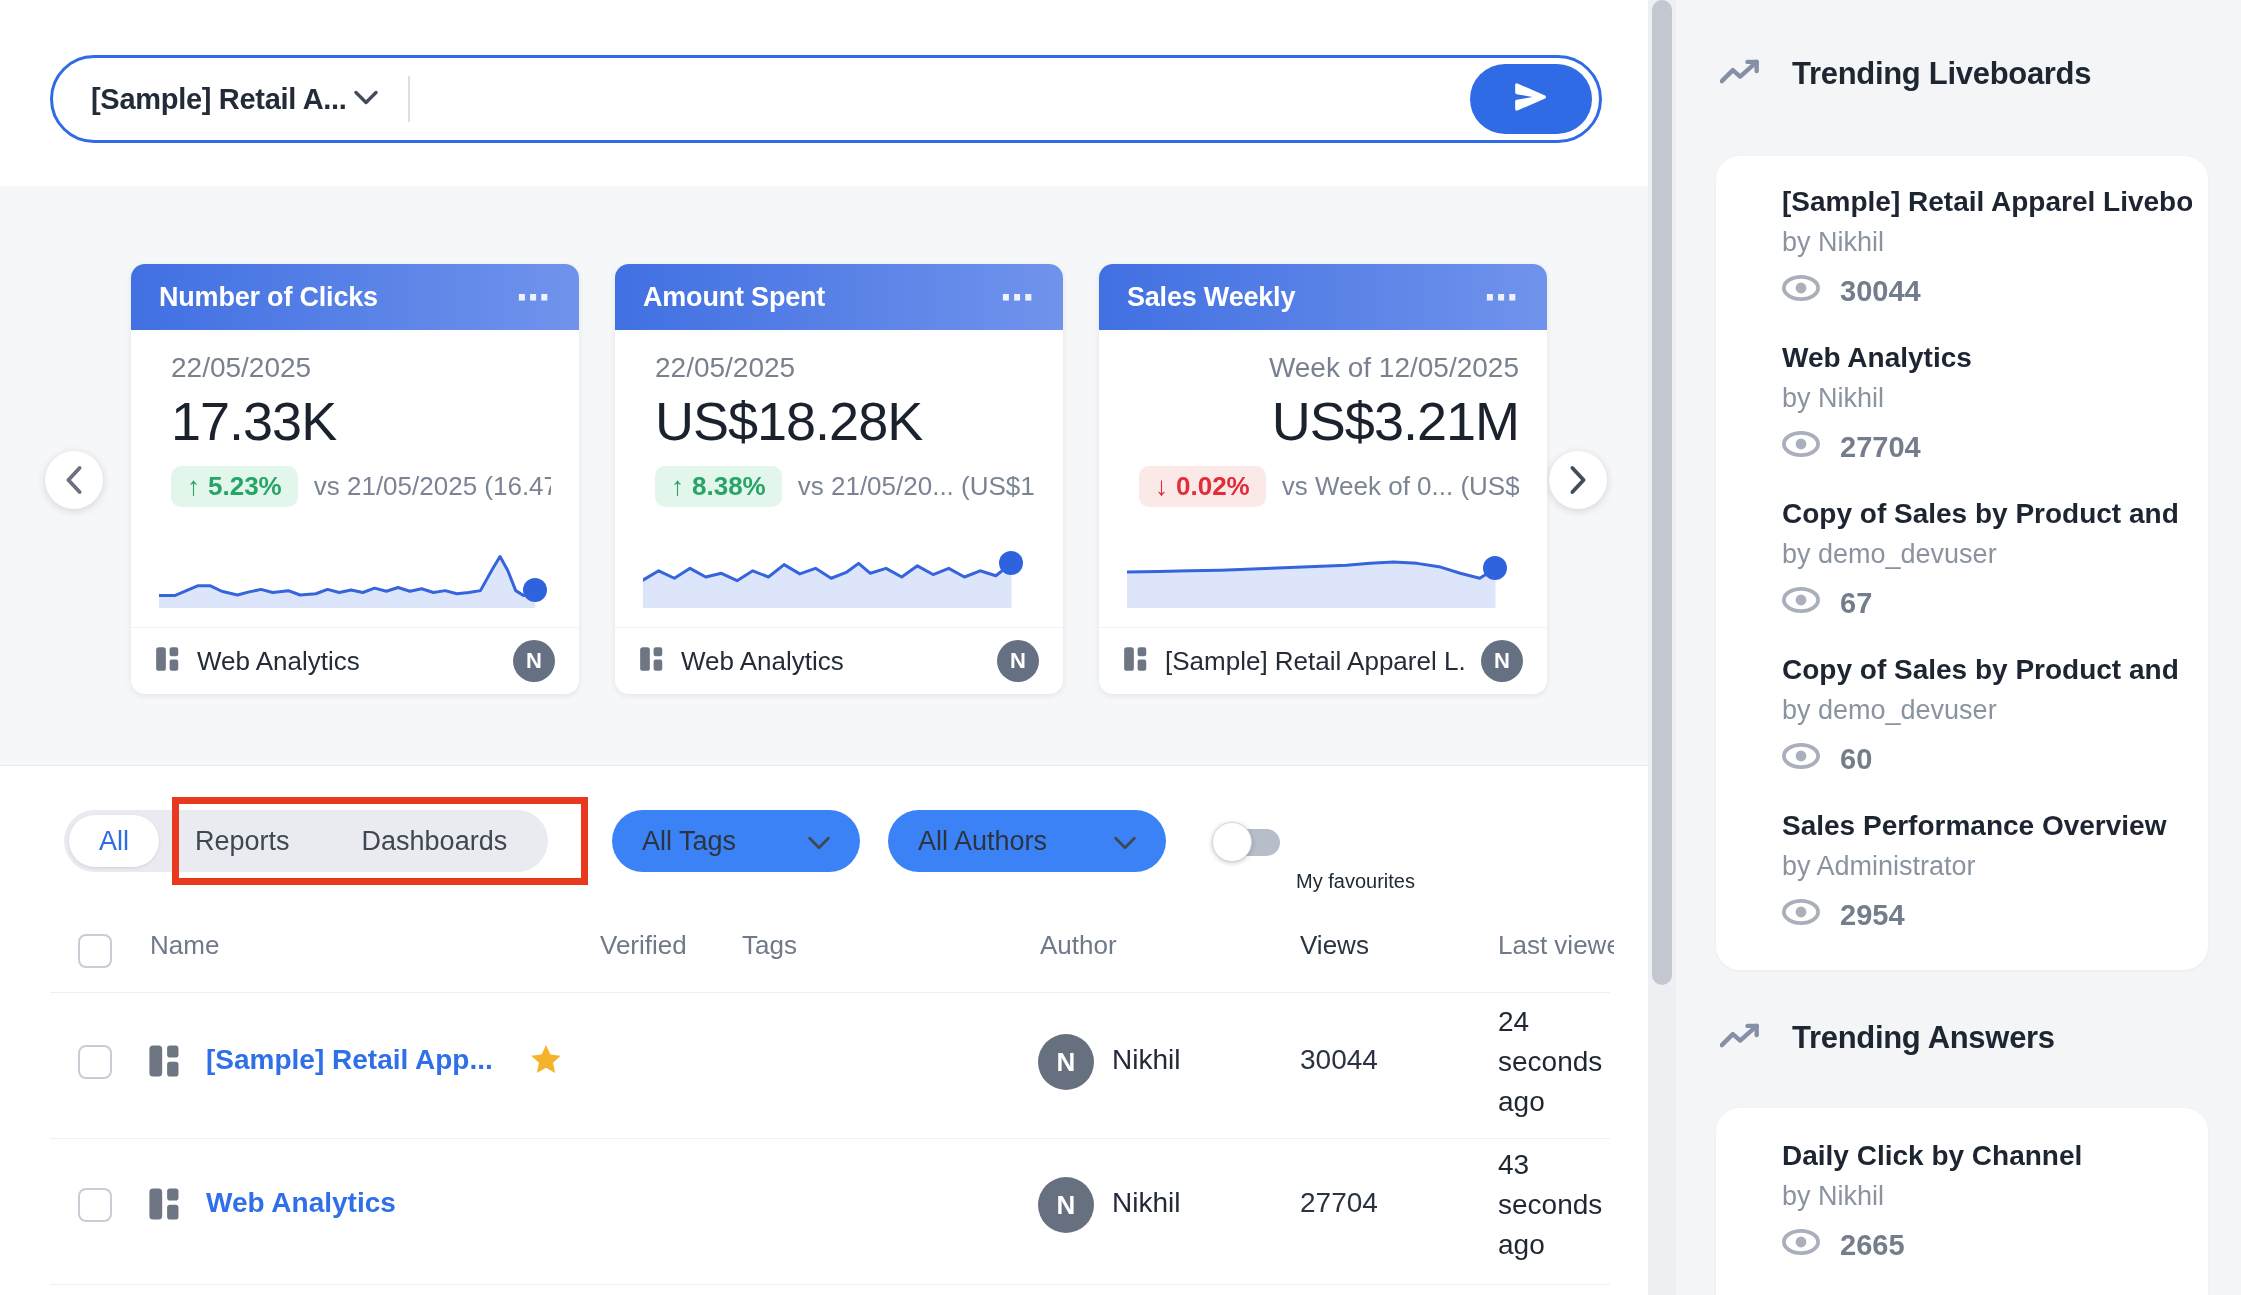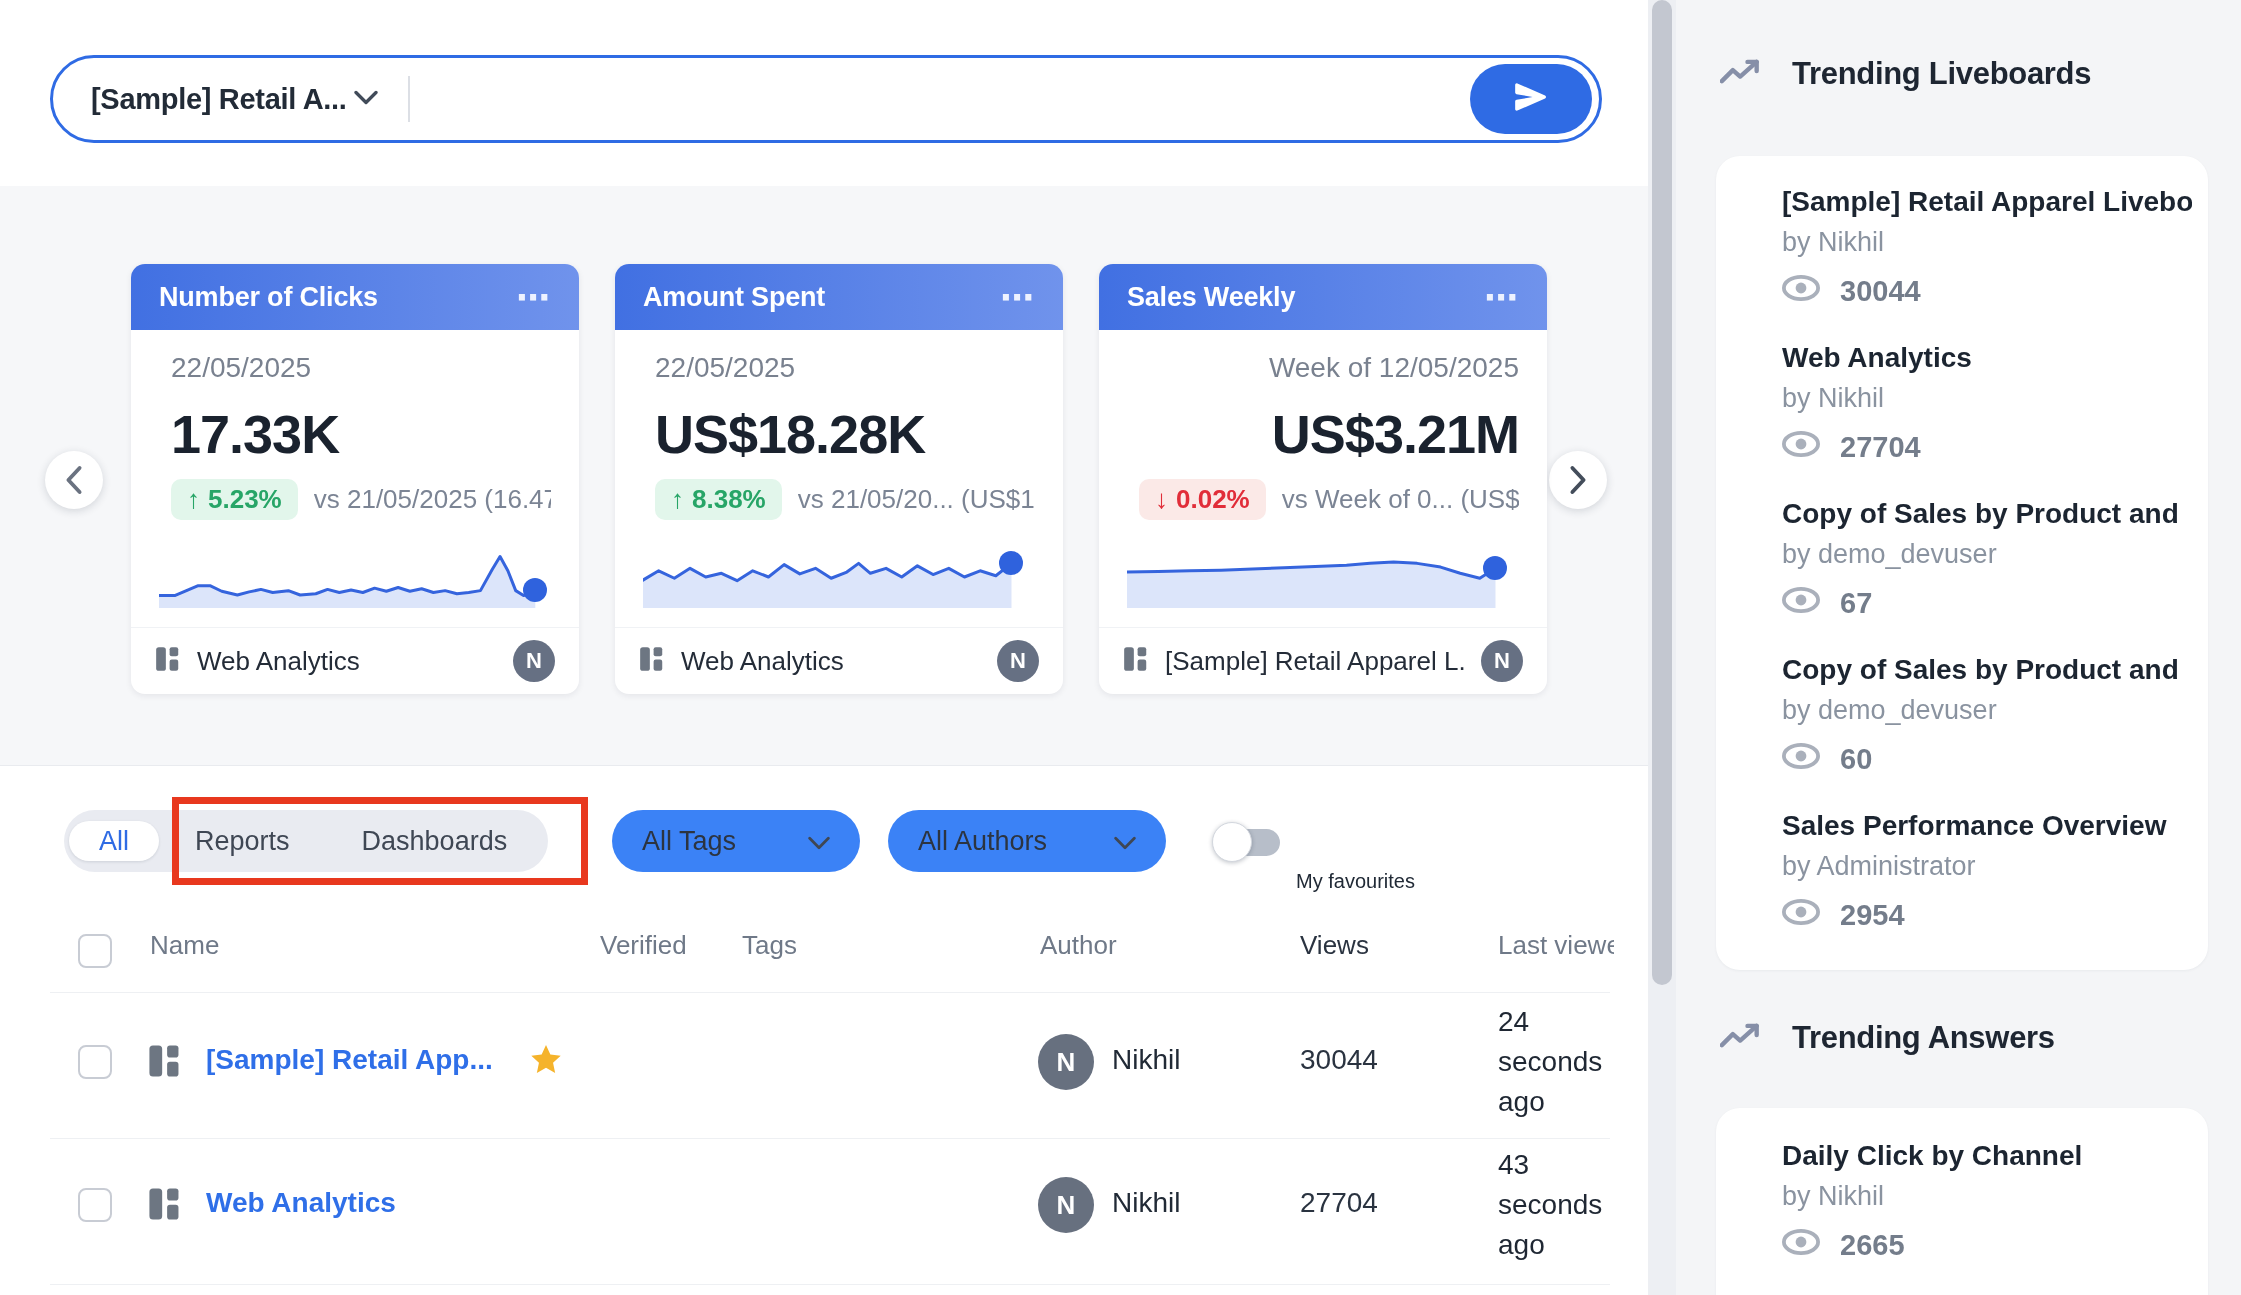--- a/index.html
+++ b/index.html
@@ -26,38 +26,38 @@
   .car-next{left:1549px;top:451px;}
   .kpi-card{position:absolute;top:264px;width:448px;height:430px;background:#fff;border-radius:14px;
     box-shadow:0 2px 6px rgba(20,30,50,.08);}
   .card-0{left:131px;} .card-1{left:615px;} .card-2{left:1099px;text-align:right;}
   .kpi-header{height:66px;border-radius:14px 14px 0 0;background:linear-gradient(90deg,#4170e2,#7093ec);
     display:flex;align-items:center;justify-content:space-between;padding:0 28px;}
   .kpi-title{color:#fff;font-size:27px;font-weight:700;letter-spacing:-.2px;}
   .kpi-menu{color:#eef2ff;font-size:34px;font-weight:700;line-height:20px;cursor:pointer;letter-spacing:1px;}
   .kpi-body{padding:22px 28px 0 40px;}
   .kpi-date{font-size:28px;color:#79818f;}
-  .kpi-value{font-size:54px;font-weight:700;color:#1a222e;letter-spacing:-1px;margin-top:19px;}
+  .kpi-value{font-size:54px;font-weight:400;color:#1a222e;letter-spacing:-1px;margin-top:6px;}
   .kpi-change{display:flex;align-items:center;gap:16px;margin-top:14px;}
   .pill{display:flex;align-items:center;gap:8px;font-size:26px;font-weight:700;padding:5px 16px;border-radius:10px;white-space:nowrap;}
   .pill.up{background:#e2f6eb;color:#27a567;}
   .pill.down{background:#fbe9e7;color:#e12d39;}
   .vs{font-size:26px;color:#7b8494;white-space:nowrap;overflow:hidden;flex:1;}
   .spark{position:absolute;left:28px;right:28px;bottom:86px;height:62px;}
   .spark svg{position:absolute;inset:0;width:100%;height:100%;}
   .spark-dot{position:absolute;width:24px;height:24px;border-radius:50%;background:#2f62dd;transform:translate(-50%,-50%);}
   .kpi-footer{position:absolute;left:0;right:0;bottom:0;height:66px;border-top:1px solid #f0f2f5;
     display:flex;align-items:center;gap:16px;padding:0 24px;}
   .kpi-src{font-size:26px;color:#242c38;flex:1;white-space:nowrap;overflow:hidden;}
   .avatar-sm{width:42px;height:42px;border-radius:50%;background:#667083;color:#fff;font-size:22px;font-weight:700;
     display:flex;align-items:center;justify-content:center;flex:none;}
   
   .seg{position:absolute;left:64px;top:810px;height:62px;border-radius:31px;background:#e9ebf1;
     display:flex;align-items:center;padding:0 5px;}
-  .seg-item{font-size:27px;color:#3f4754;padding:0 36px;height:40px;display:flex;align-items:center;cursor:pointer;}
+  .seg-item{font-size:27px;color:#3f4754;padding:0 36px;height:52px;display:flex;align-items:center;cursor:pointer;}
   .seg-item.sel{background:#fff;color:#2f6be4;border-radius:26px;padding:0 30px;box-shadow:0 1px 3px rgba(20,30,50,.12);}
   .red-box{position:absolute;left:172px;top:797px;width:402px;height:74px;border:7px solid #e8381e;z-index:5;}
   .drop-pill{position:absolute;top:810px;height:62px;border-radius:31px;background:#3b82f6;box-sizing:border-box;
     display:flex;align-items:center;justify-content:space-between;padding:0 30px;font-size:27px;color:#2c3440;cursor:pointer;}
   .tags-pill{left:612px;width:248px;}
   .authors-pill{left:888px;width:278px;}
   .toggle{position:absolute;left:1212px;top:822px;width:70px;height:40px;cursor:pointer;}
   .toggle-track{position:absolute;left:12px;top:7px;width:56px;height:27px;border-radius:14px;background:#b7bec9;}
   .toggle-knob{position:absolute;left:0;top:0;width:38px;height:38px;border-radius:50%;background:#fff;
     border:1px solid #d3d7de;box-shadow:0 1px 4px rgba(20,30,50,.25);}

